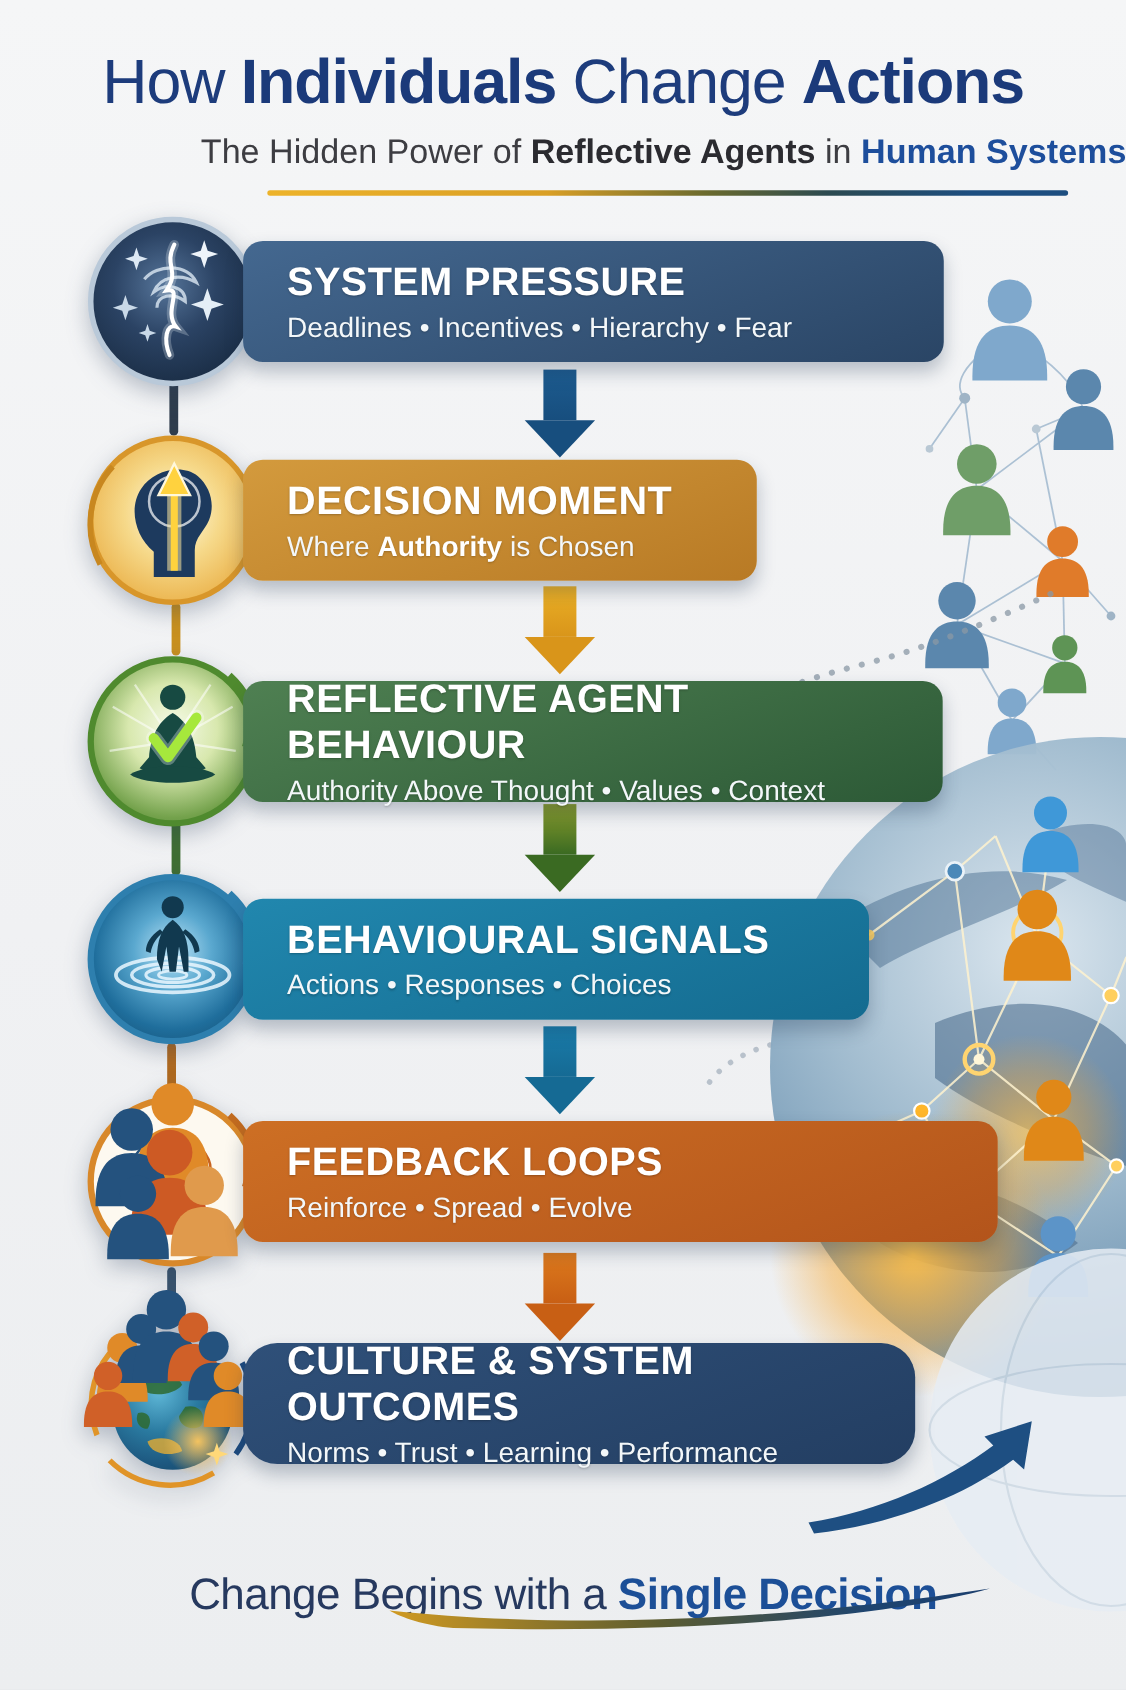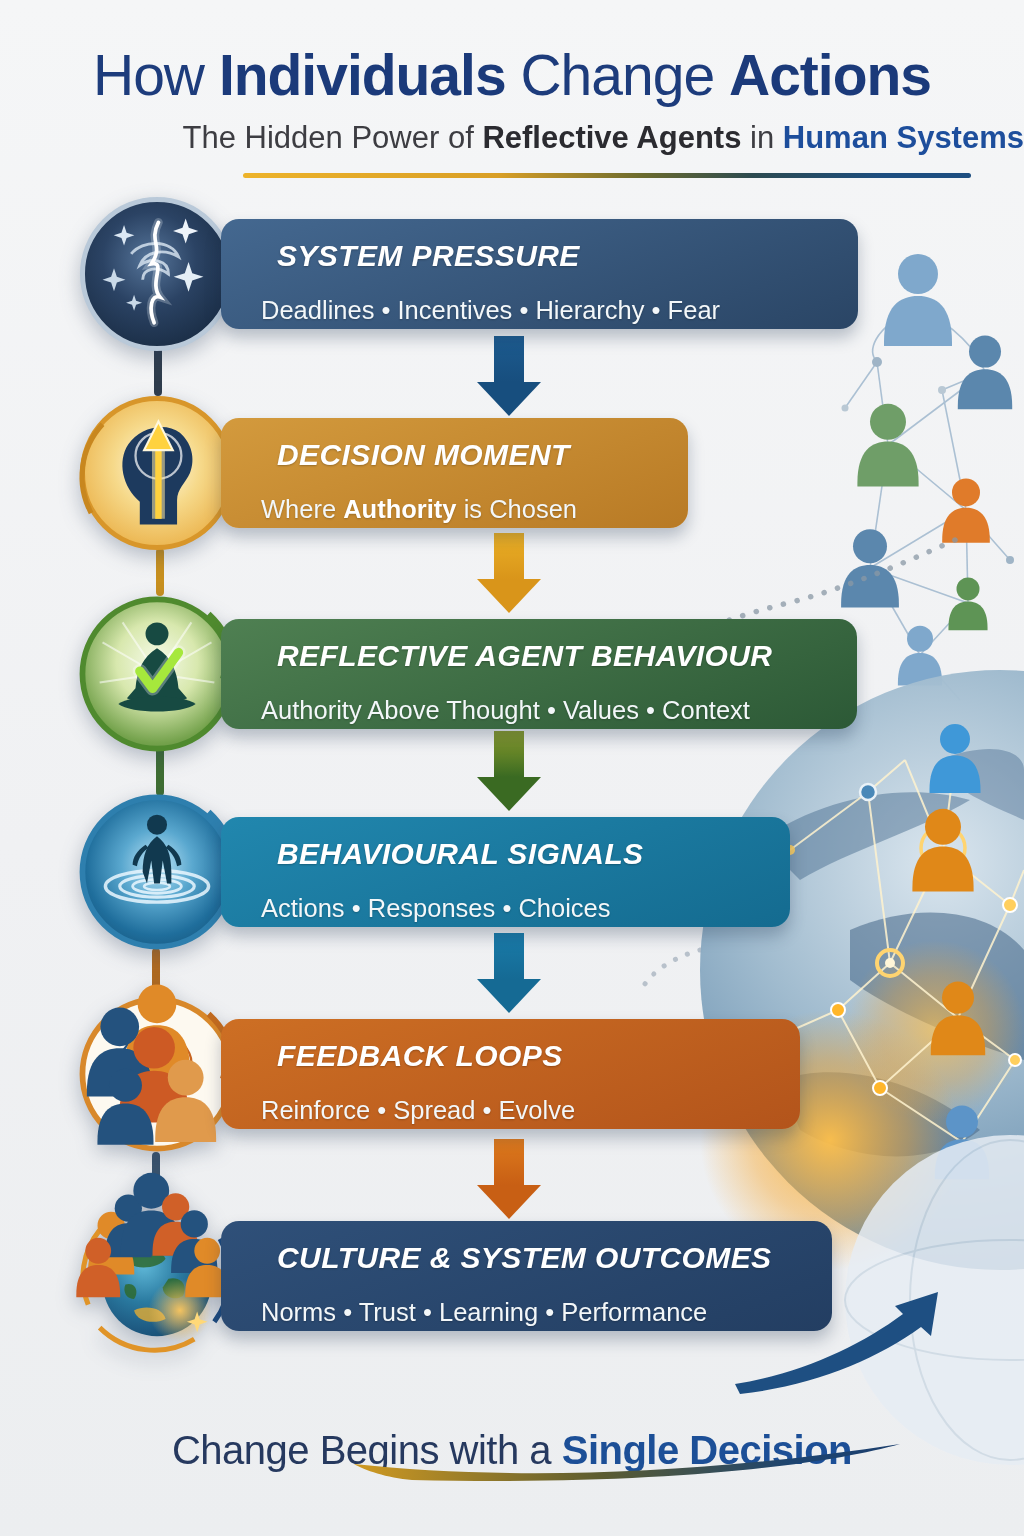--- a/index.html
+++ b/index.html
@@ -25,23 +25,23 @@
   .stage{position:absolute;left:0;width:100%;height:172px;z-index:2;}
   .s1{top:188px}.s2{top:387px}.s3{top:588px}.s4{top:786px}.s5{top:988px}.s6{top:1190px}
   .badge{position:absolute;left:71px;top:0;width:172px;height:172px;
     filter:drop-shadow(0 7px 10px rgba(40,60,90,.30));}
   .badge svg{width:100%;height:100%;overflow:visible;}
   .bar{position:absolute;left:221px;top:31px;height:110px;border-radius:18px;
     box-shadow:0 9px 16px rgba(30,50,80,.28);color:#fff;
     display:flex;flex-direction:column;justify-content:center;
     padding:0 26px 0 40px;box-sizing:border-box;}
   .s1 .bar{width:637px}.s2 .bar{width:467px}.s3 .bar{width:636px}
-  .s4 .bar{width:569px}.s5 .bar{width:579px}.s6 .bar{width:611px}
-  .bar h2{margin:16px;font-size:30px;letter-spacing:.4px;font-weight:bold;
-    text-shadow:0 1px 2px rgba(0,0,0,.25);font-style:italic;}
+  .s4 .bar{width:569px}.s5 .bar{width:686px}.s6 .bar{width:611px}
+  .bar h2{margin:0;font-size:36px;letter-spacing:.4px;font-weight:bold;
+    text-shadow:0 1px 2px rgba(0,0,0,.25);}
   .bar p{margin:7px 0 0;font-size:25.5px;color:#f3f7f9;font-weight:normal;
     text-shadow:0 1px 2px rgba(0,0,0,.22);}
   .bar p b{font-weight:bold;color:#ffffff;}
 
   
   .flow-arrow{position:absolute;left:0;width:100%;z-index:1;}
   .fa1{top:336px}.fa2{top:533px}.fa3{top:731px}.fa4{top:933px}.fa5{top:1139px}
   .flow-arrow .shaft{position:absolute;left:494px;top:0;width:30px;height:46px;background:#555;}
   .flow-arrow .head{position:absolute;left:477px;top:46px;width:0;height:0;
     border-left:32px solid transparent;border-right:32px solid transparent;border-top:34px solid #555;}
@@ -388,21 +388,21 @@
           <use href="#psn" transform="translate(40,26) scale(1.9)" fill="#24527e"></use>
           <use href="#psn" transform="translate(56,18) scale(2.5)" fill="#24527e"></use>
           <use href="#psn" transform="translate(73,25) scale(1.9)" fill="#d06028"></use>
           <use href="#psn" transform="translate(86,37) scale(1.9)" fill="#24527e"></use>
           <use href="#psn" transform="translate(19,55) scale(1.8)" fill="#d06028"></use>
           <use href="#psn" transform="translate(95,55) scale(1.8)" fill="#e08a28"></use>
         </g>
         <use href="#star4" transform="translate(88,92) scale(.9)" fill="#ffd878"></use>
       </svg>
     </span>
-    <div class="bar" style="background: linear-gradient(160deg, rgb(47, 80, 121) 0%, rgb(35, 62, 98) 100%);">
+    <div class="bar" style="background: linear-gradient(160deg, rgb(47, 80, 121) 0%, rgb(35, 62, 98) 100%); border-radius: 31px;">
       <h2>CULTURE &amp; SYSTEM OUTCOMES</h2>
       <p>Norms • Trust • Learning • Performance</p>
     </div>
   </section>
 
   <p class="footer-tagline"><span>Change Begins with a</span> <b>Single Decision</b></p>
   <svg class="swoosh" viewBox="0 0 560 46">
     <path d="M2,26 C150,42 340,38 548,6 C470,28 300,48 60,42 C35,40 12,32 2,26 Z" fill="url(#swooshG)"></path>
   </svg>
 

